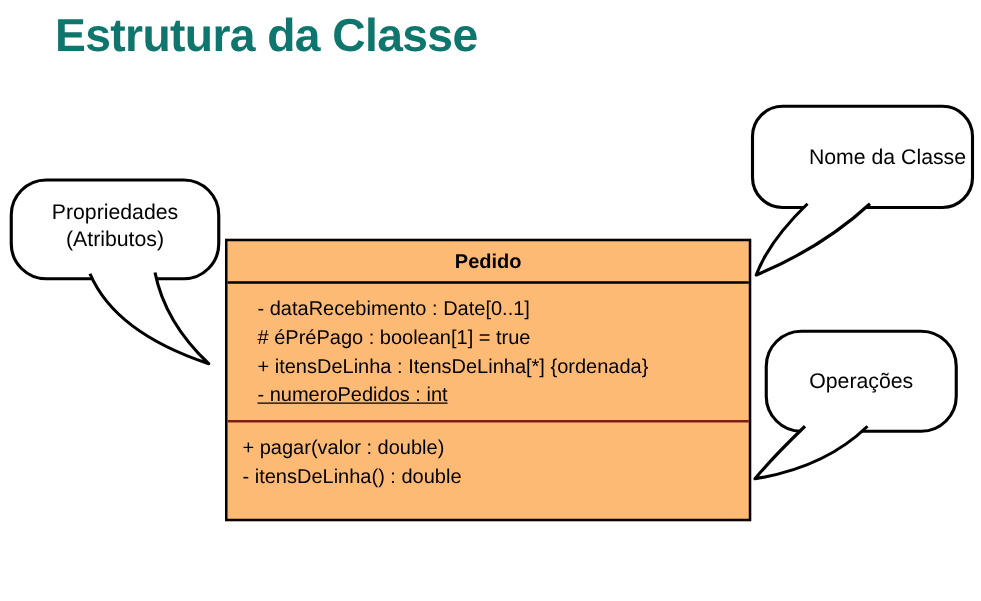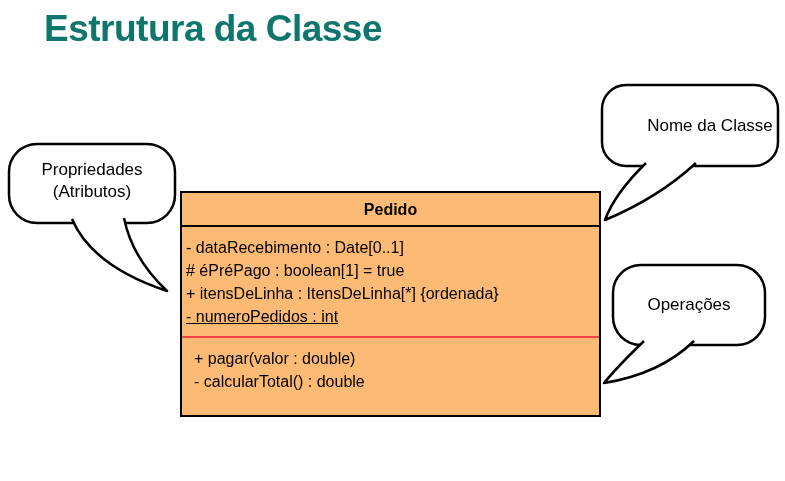--- a/index.html
+++ b/index.html
@@ -38,22 +38,22 @@
     font-size: 16px;
   }
   .uml-header {
     border-bottom: 2px solid #000;
     text-align: center;
     font-weight: bold;
     padding: 8px 0 6px;
     font-size: 16px;
   }
   .uml-attrs {
-    border-bottom: 2px solid #ef4444;
-    padding: 9px 4px 8px;
+    border-bottom: 2px solid #7f1d1d;
+    padding: 9px 24px 8px;
   }
   .uml-ops {
     flex: 1;
     padding: 9px 12px;
   }
   .uml-line {
     line-height: 23px;
     white-space: nowrap;
   }
   .underlined span { text-decoration: underline; margin-top: 13px; }
@@ -105,21 +105,21 @@
   <div class="uml-box">
     <div class="uml-header">Pedido</div>
     <div class="uml-attrs">
       <div class="uml-line"><span>- dataRecebimento : Date[0..1]</span></div>
       <div class="uml-line"><span># éPréPago : boolean[1] = true</span></div>
       <div class="uml-line"><span>+ itensDeLinha : ItensDeLinha[*] {ordenada}</span></div>
       <div class="uml-line underlined"><span>- numeroPedidos : int</span></div>
     </div>
     <div class="uml-ops">
       <div class="uml-line"><span>+ pagar(valor : double)</span></div>
-      <div class="uml-line"><span>- calcularTotal() : double</span></div>
+      <div class="uml-line"><span>- itensDeLinha() : double</span></div>
     </div>
   </div>
 
   <div class="callout-text class-name">
     <span>Nome da Classe</span>
   </div>
   <div class="callout-text attrs">
     <span>Propriedades (Atributos)</span>
   </div>
   <div class="callout-text ops">

